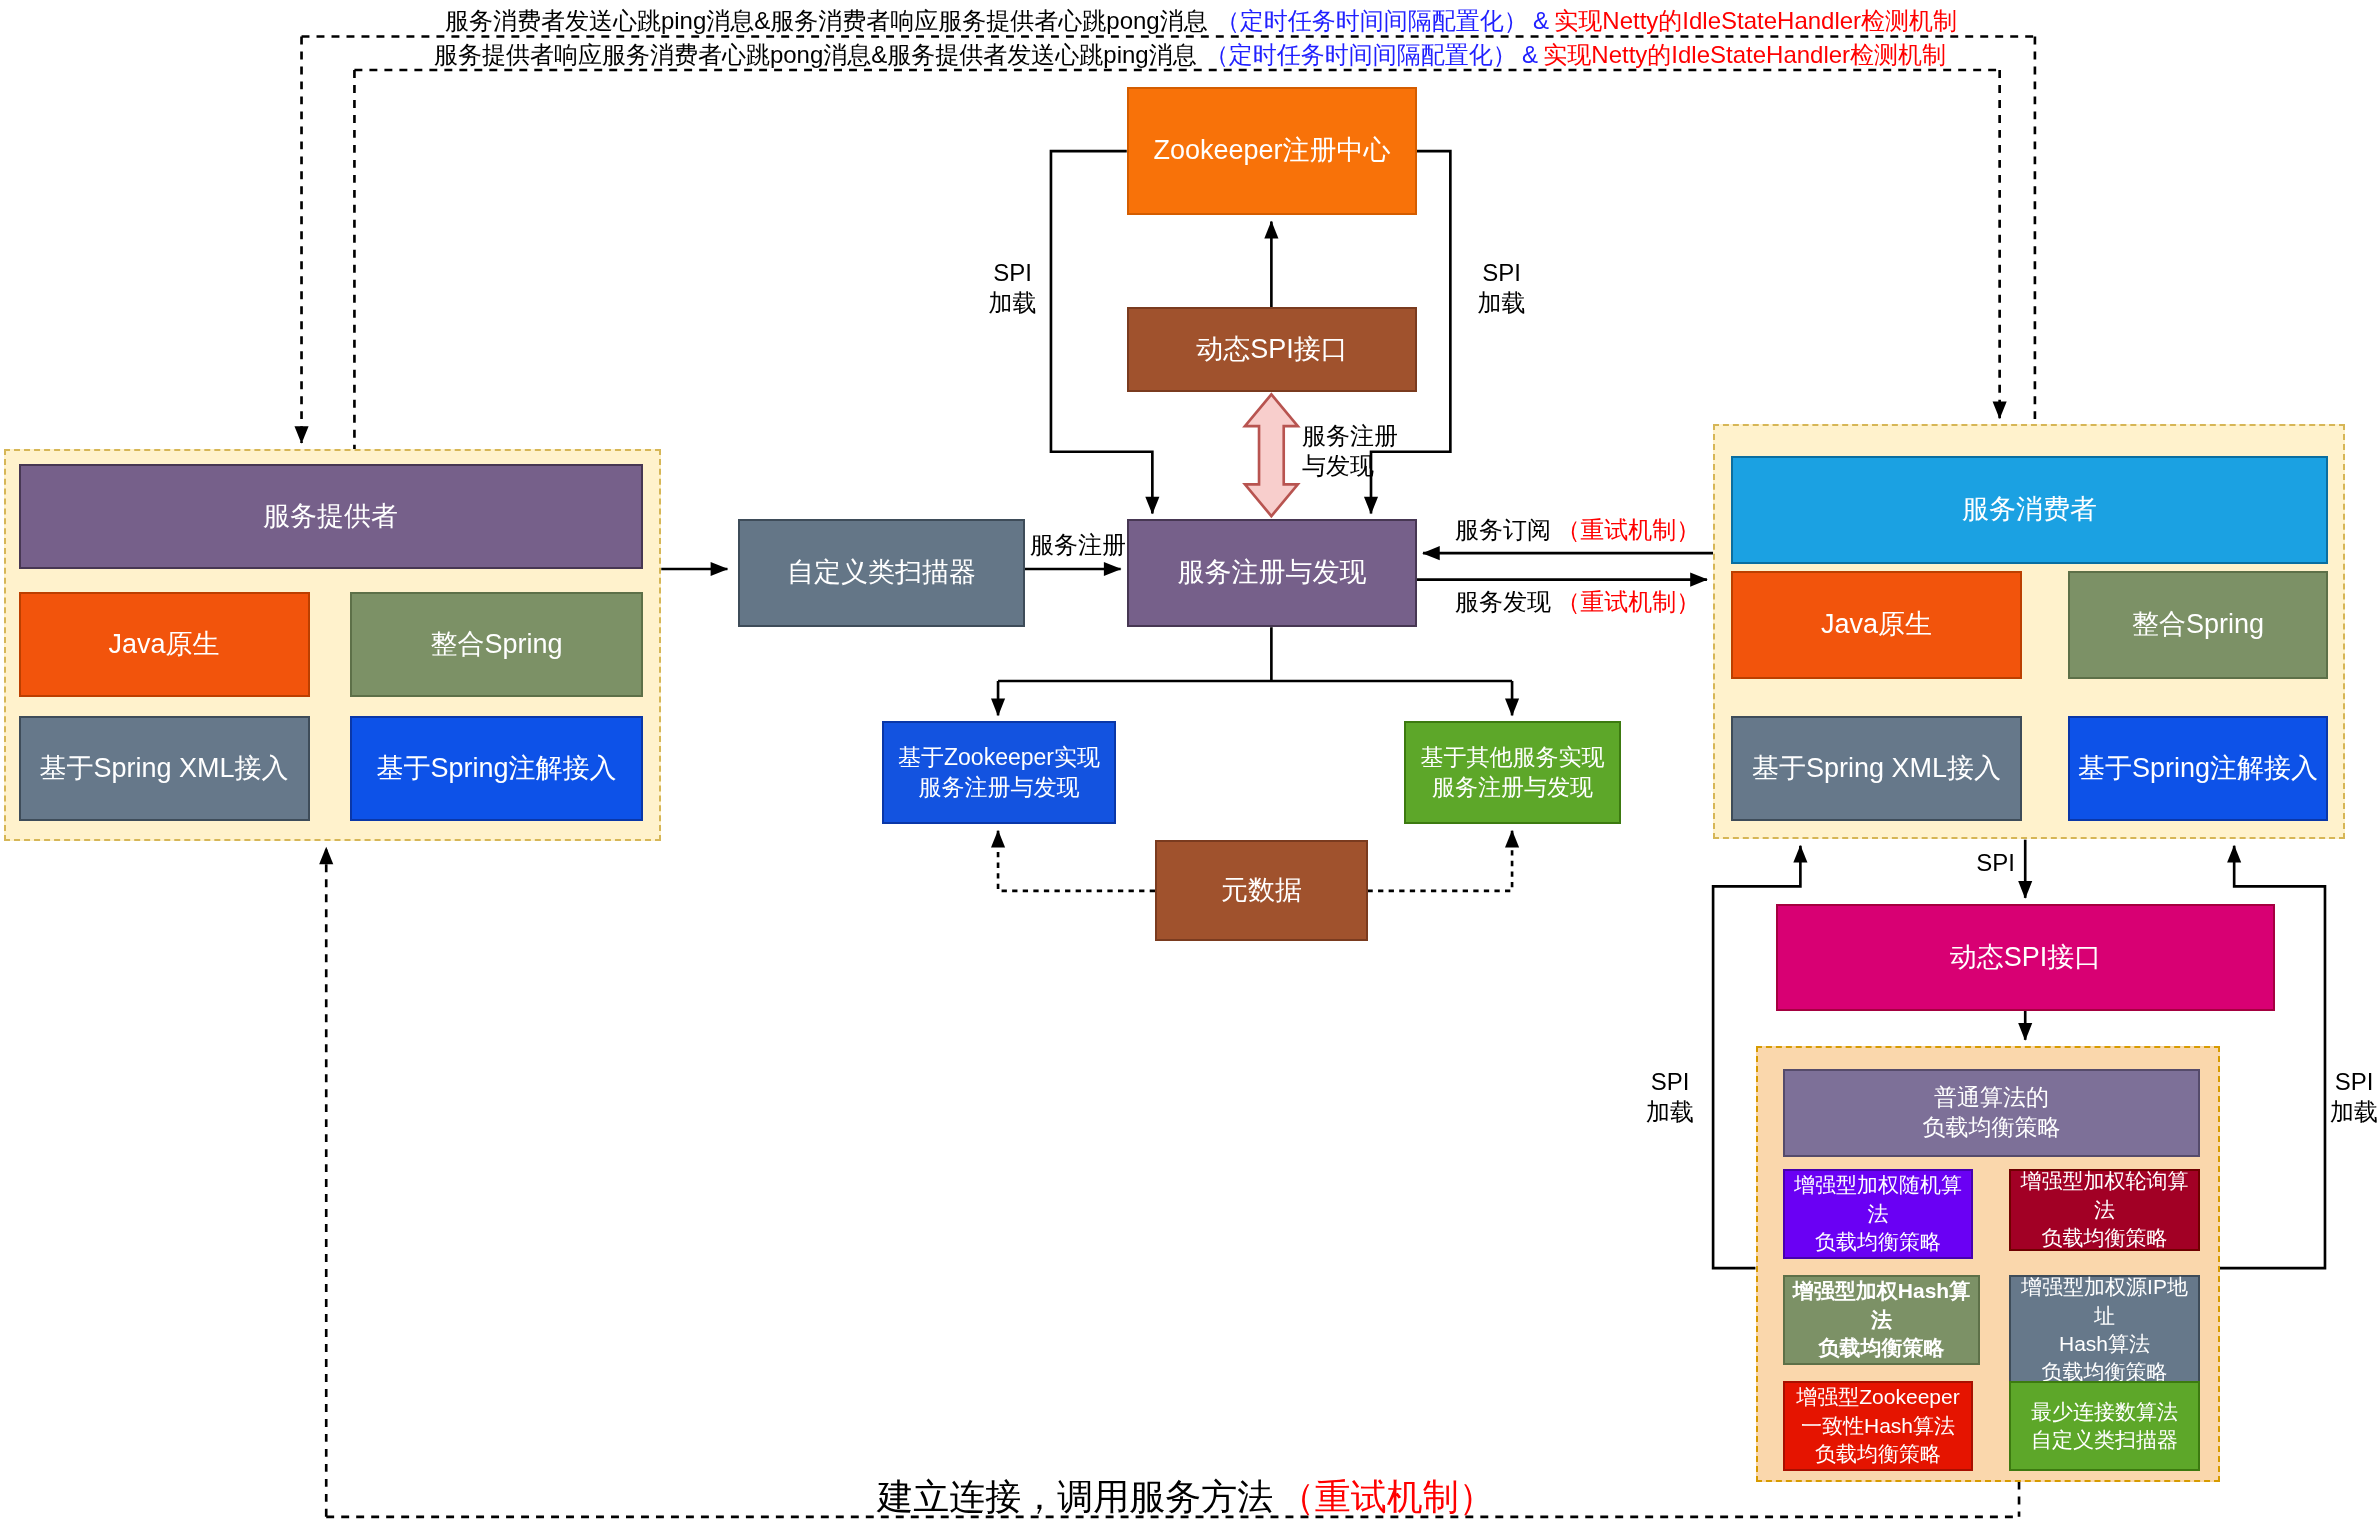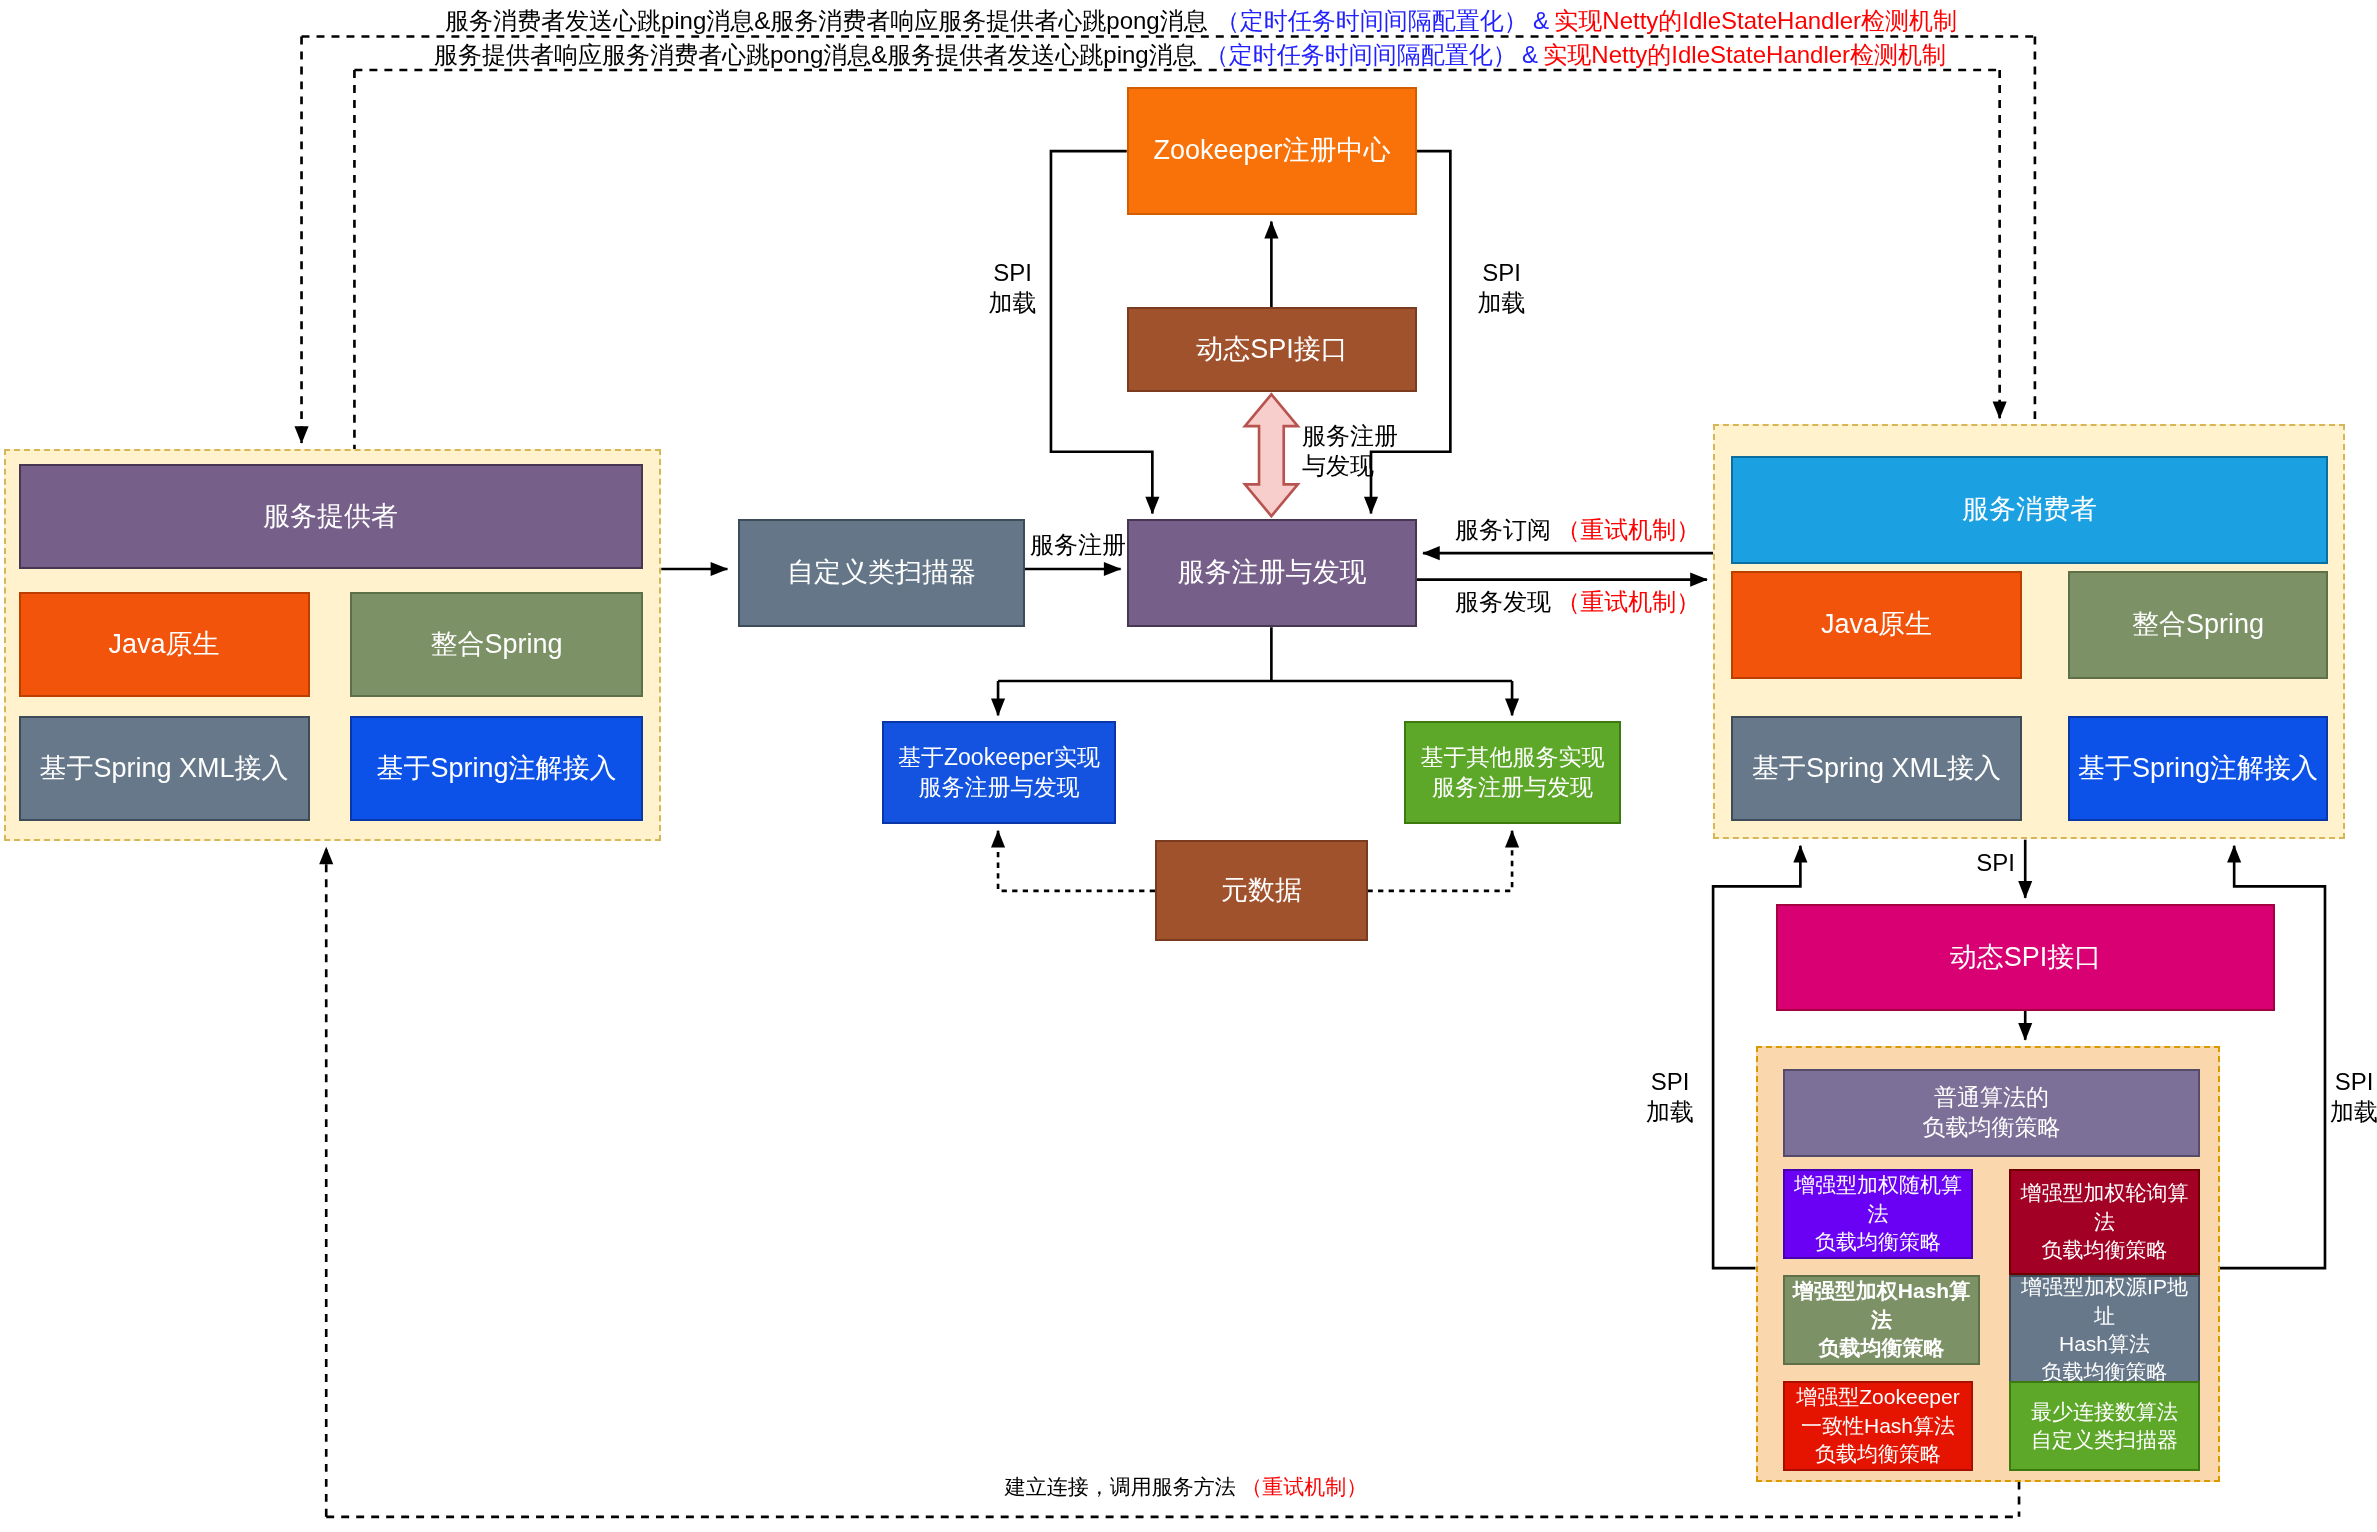--- a/index.html
+++ b/index.html
@@ -140,31 +140,31 @@
   <div class="lbl" style="left:1633px;top:1067px;width:74px;text-align:center;">SPI
 加载</div>
   <div class="lbl" style="left:2330px;top:1067px;width:48px;text-align:center;">SPI
 加载</div>
 
   <div class="group g-peach" style="left:1756px;top:1046px;width:464px;height:436px;"></div>
   <div class="node n-lbheader" style="left:1783px;top:1069px;width:417px;height:88px;font-size:23px;">普通算法的
 负载均衡策略</div>
   <div class="node n-violet small" style="left:1783px;top:1169px;width:190px;height:90px;">增强型加权随机算法
 负载均衡策略</div>
-  <div class="node n-darkred small" style="left:2009px;top:1169px;width:191px;height:106px;">增强型加权轮询算法
+  <div class="node n-darkred small" style="left:2009px;top:1169px;width:191px;height:82px;">增强型加权轮询算法
 负载均衡策略</div>
   <div class="node n-olive small" style="left:1783px;top:1275px;width:197px;height:90px;font-weight:bold;">增强型加权Hash算法
 负载均衡策略</div>
   <div class="node n-slate small" style="left:2009px;top:1275px;width:191px;height:110px;">增强型加权源IP地址
 Hash算法
 负载均衡策略</div>
   <div class="node n-red small" style="left:1783px;top:1381px;width:190px;height:90px;">增强型Zookeeper
 一致性Hash算法
 负载均衡策略</div>
   <div class="node n-green small" style="left:2009px;top:1381px;width:191px;height:90px;">最少连接数算法
 自定义类扫描器</div>
 
-  <div class="lbl center-x" style="left:1186px;top:1474px;font-size:21px;white-space:nowrap;">
+  <div class="lbl center-x" style="left:1186px;top:1474px;font-size:36px;white-space:nowrap;">
     <span>建立连接，调用服务方法</span><span class="t-red">（重试机制）</span>
   </div>
 
 </div>
 
 
 </body></html>

